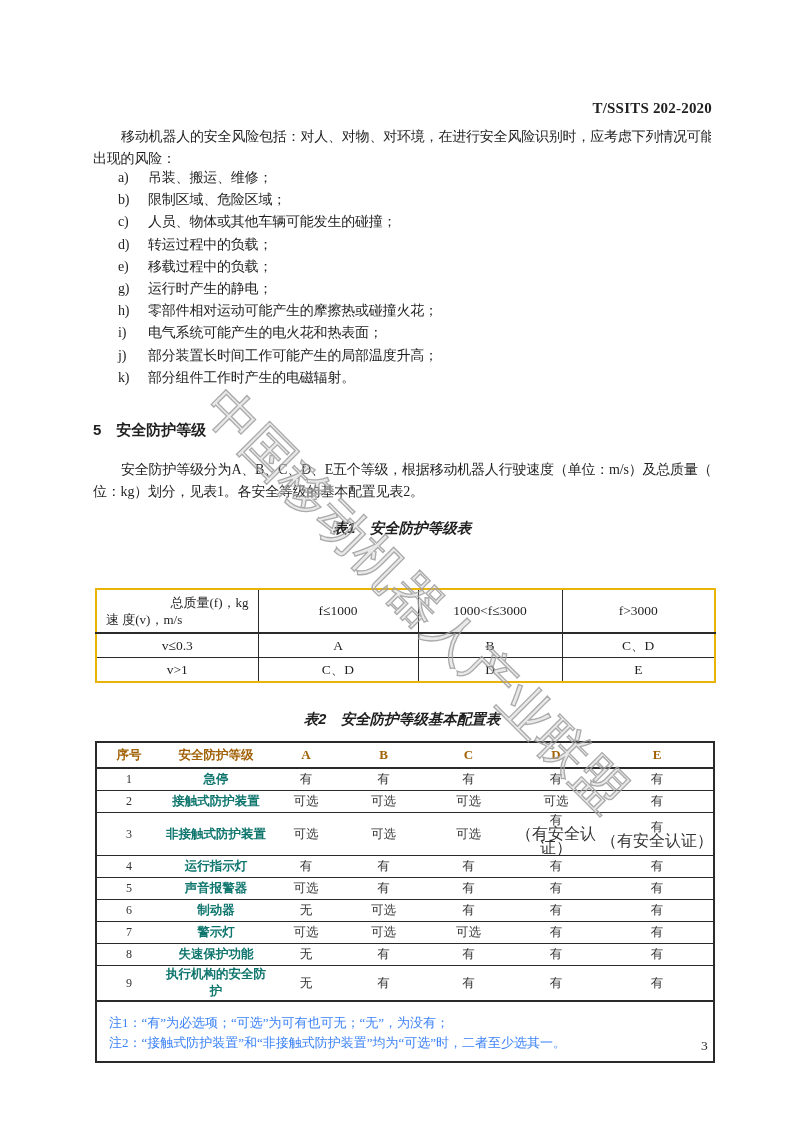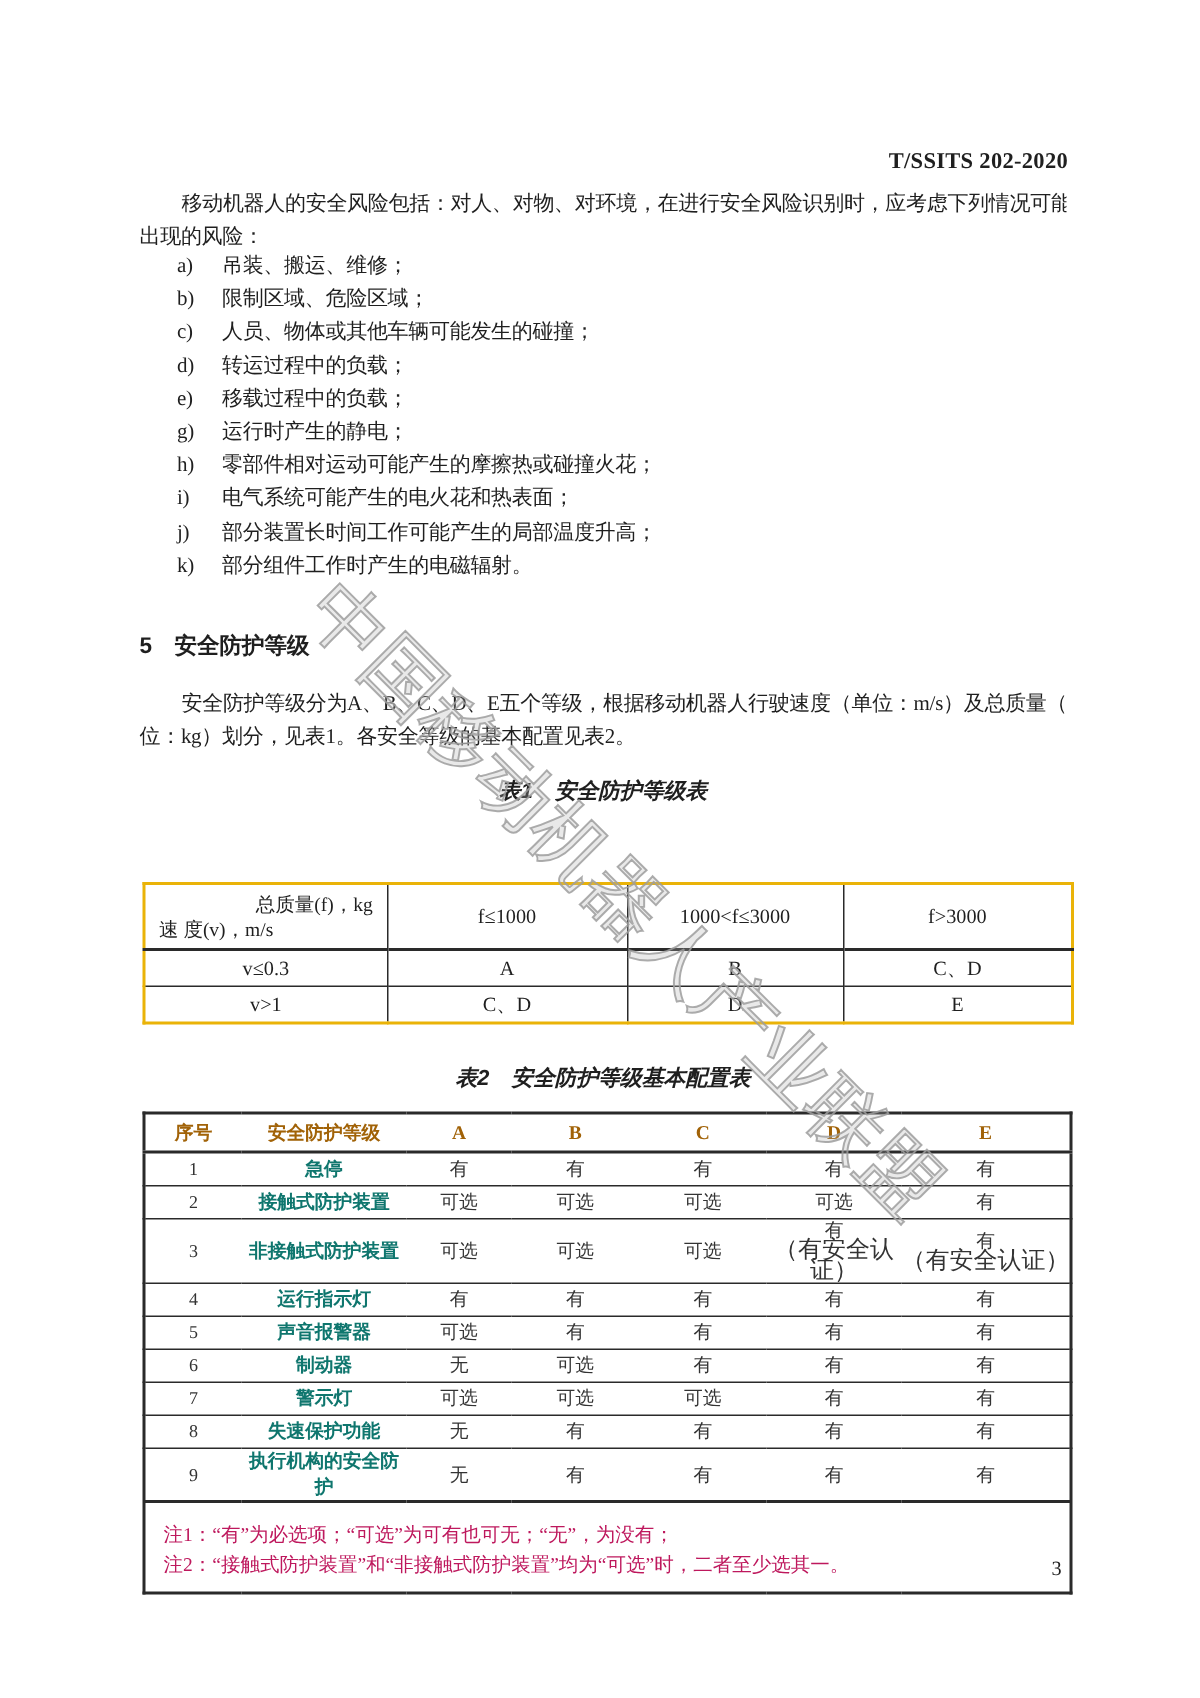--- a/index.html
+++ b/index.html
@@ -40,21 +40,21 @@
   .t2 tr.head td { height:24px; border-bottom:2px solid #2a2a2a; color:#a16207; }
   .t2 tr.head .cjk { font-family:"Liberation Sans","DejaVu Sans",sans-serif; font-weight:bold; font-size:12.5px; }
   .t2 tr.head .ltr { font-weight:bold; font-size:13px; }
   .t2 .name { font-family:"Liberation Sans","DejaVu Sans",sans-serif; font-weight:bold; color:#0f766e;text-align:center; }
   .t2 .no { font-size:12px; }
   .t2 tr.tall td { height:32px; }
   .t2 .cell-sub { line-height:14px; font-size:16px;font-family:Liberation Serif, serif; }
   .t2 .cell-main { line-height:14px; }
   .t2 tr.notes td {
     border-top:2px solid #2a2a2a; border-bottom:none;
-    text-align:left; vertical-align:top; padding:11px 10px 8px 12px; height:auto; color:#be185d;
+    text-align:left; vertical-align:top; padding:11px 10px 8px 12px; height:auto; color:#3b82f6;
   }
   .t2 .note-line { line-height:20px; font-size:13px; white-space:nowrap; overflow:hidden; }
 
   .watermark {
     position:absolute; left:137px; top:550px; width:520px; height:64px;
     line-height:64px; font-size:52px; letter-spacing:0; white-space:nowrap; text-align:center;
     color:rgba(175,175,175,0.28);
     -webkit-text-stroke:1.3px rgba(158,158,158,0.85);
     transform:rotate(45deg); transform-origin:center center;
     pointer-events:none; z-index:3;

